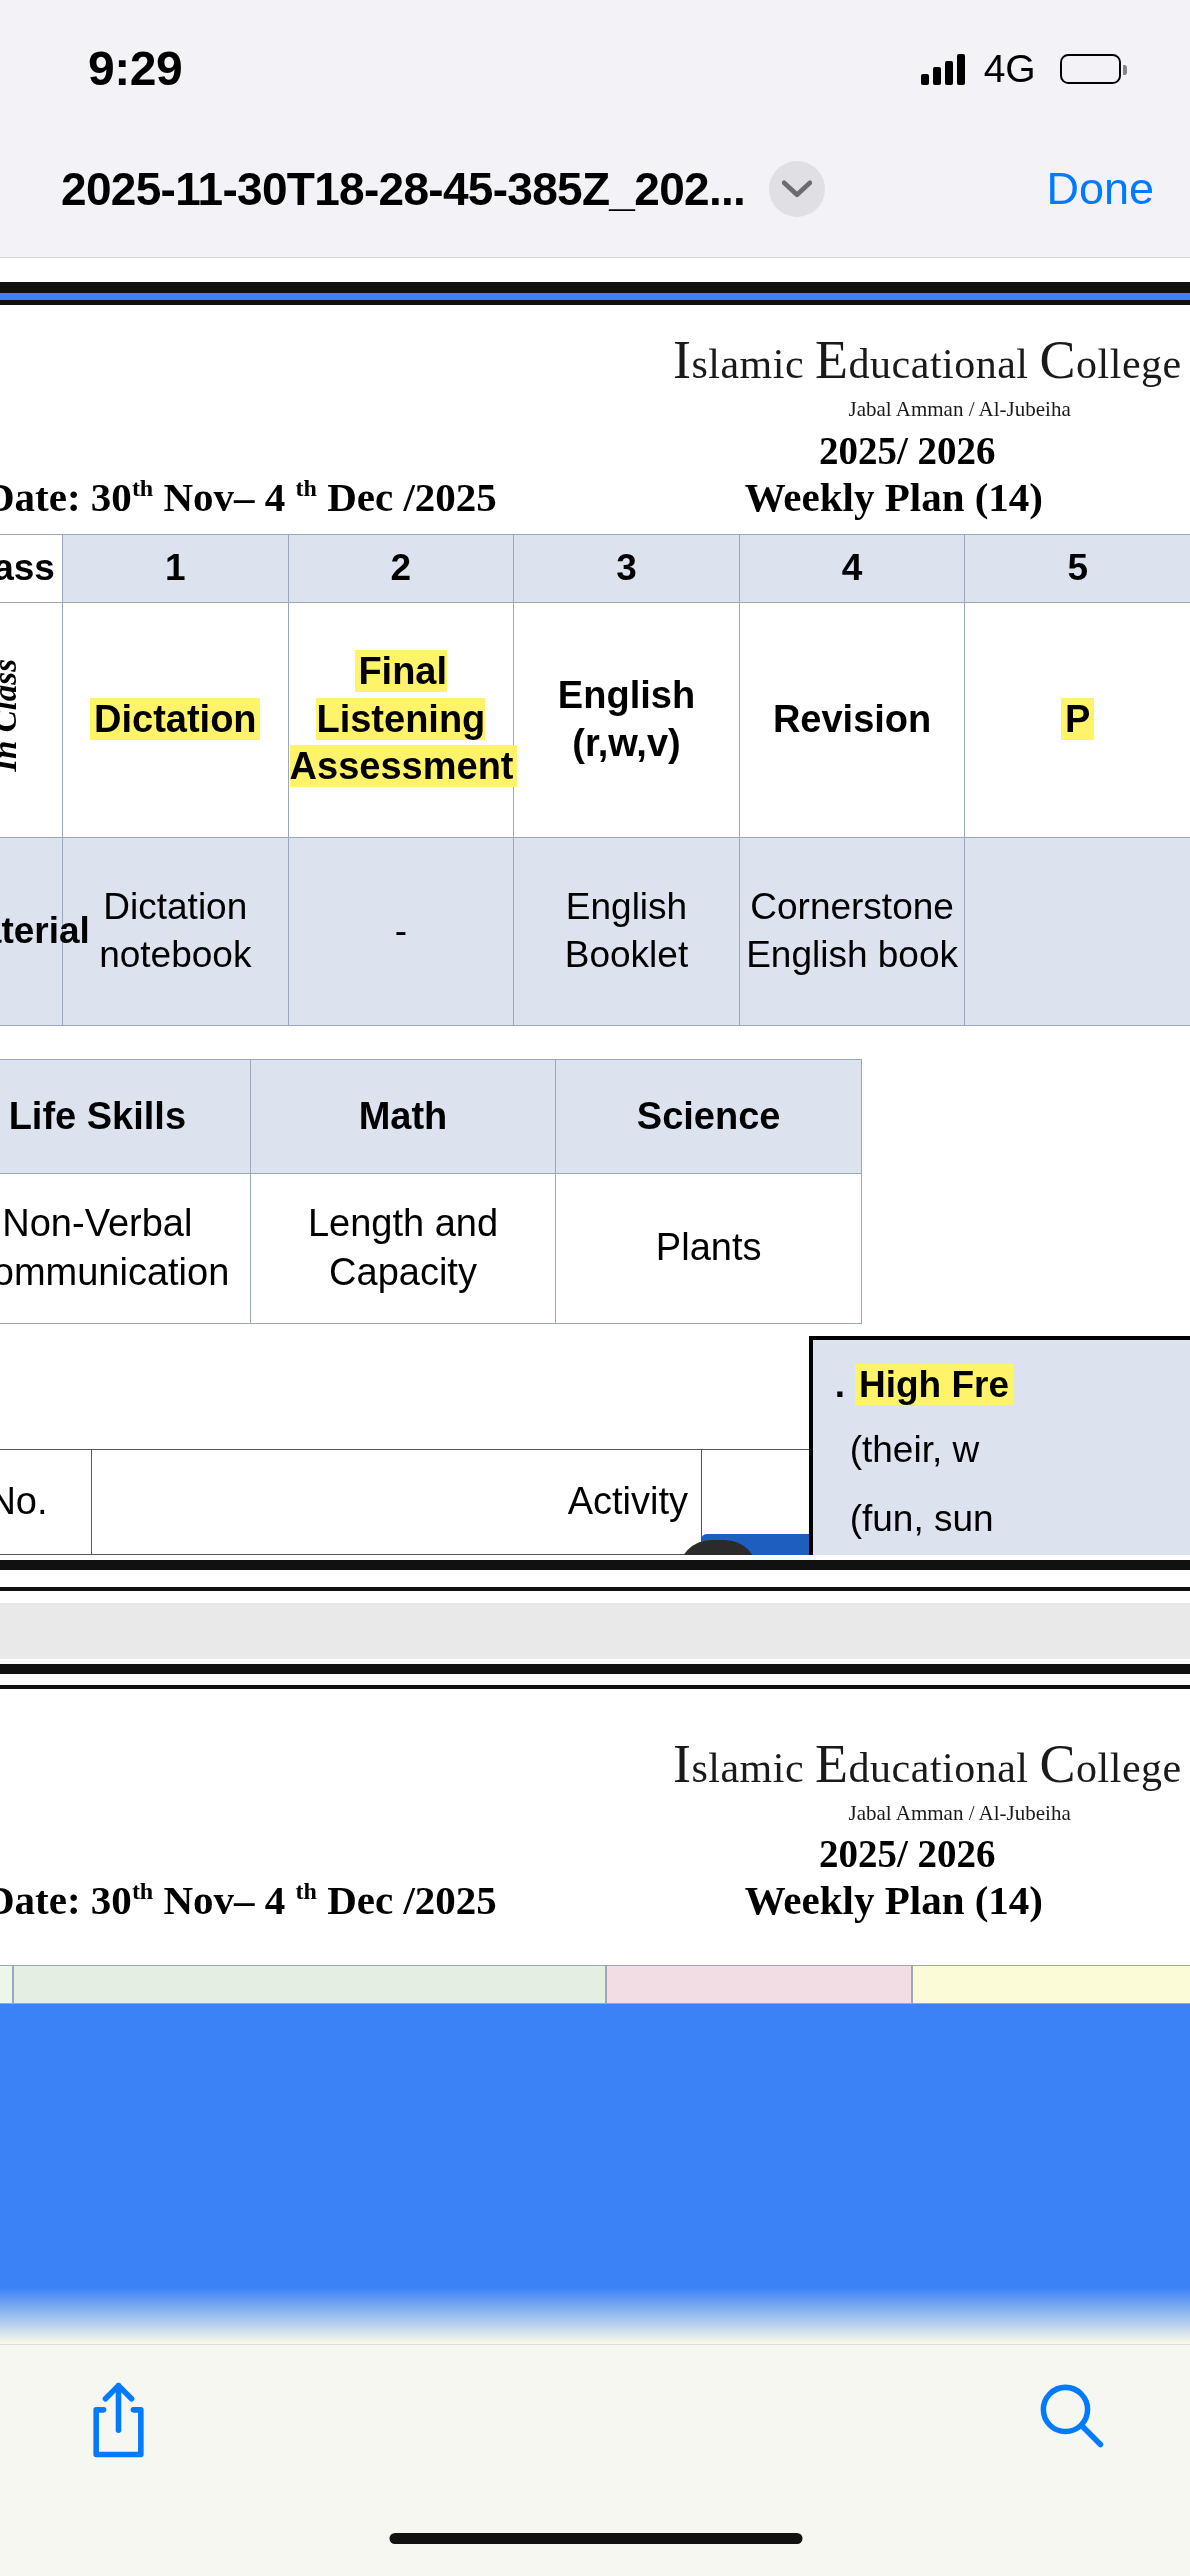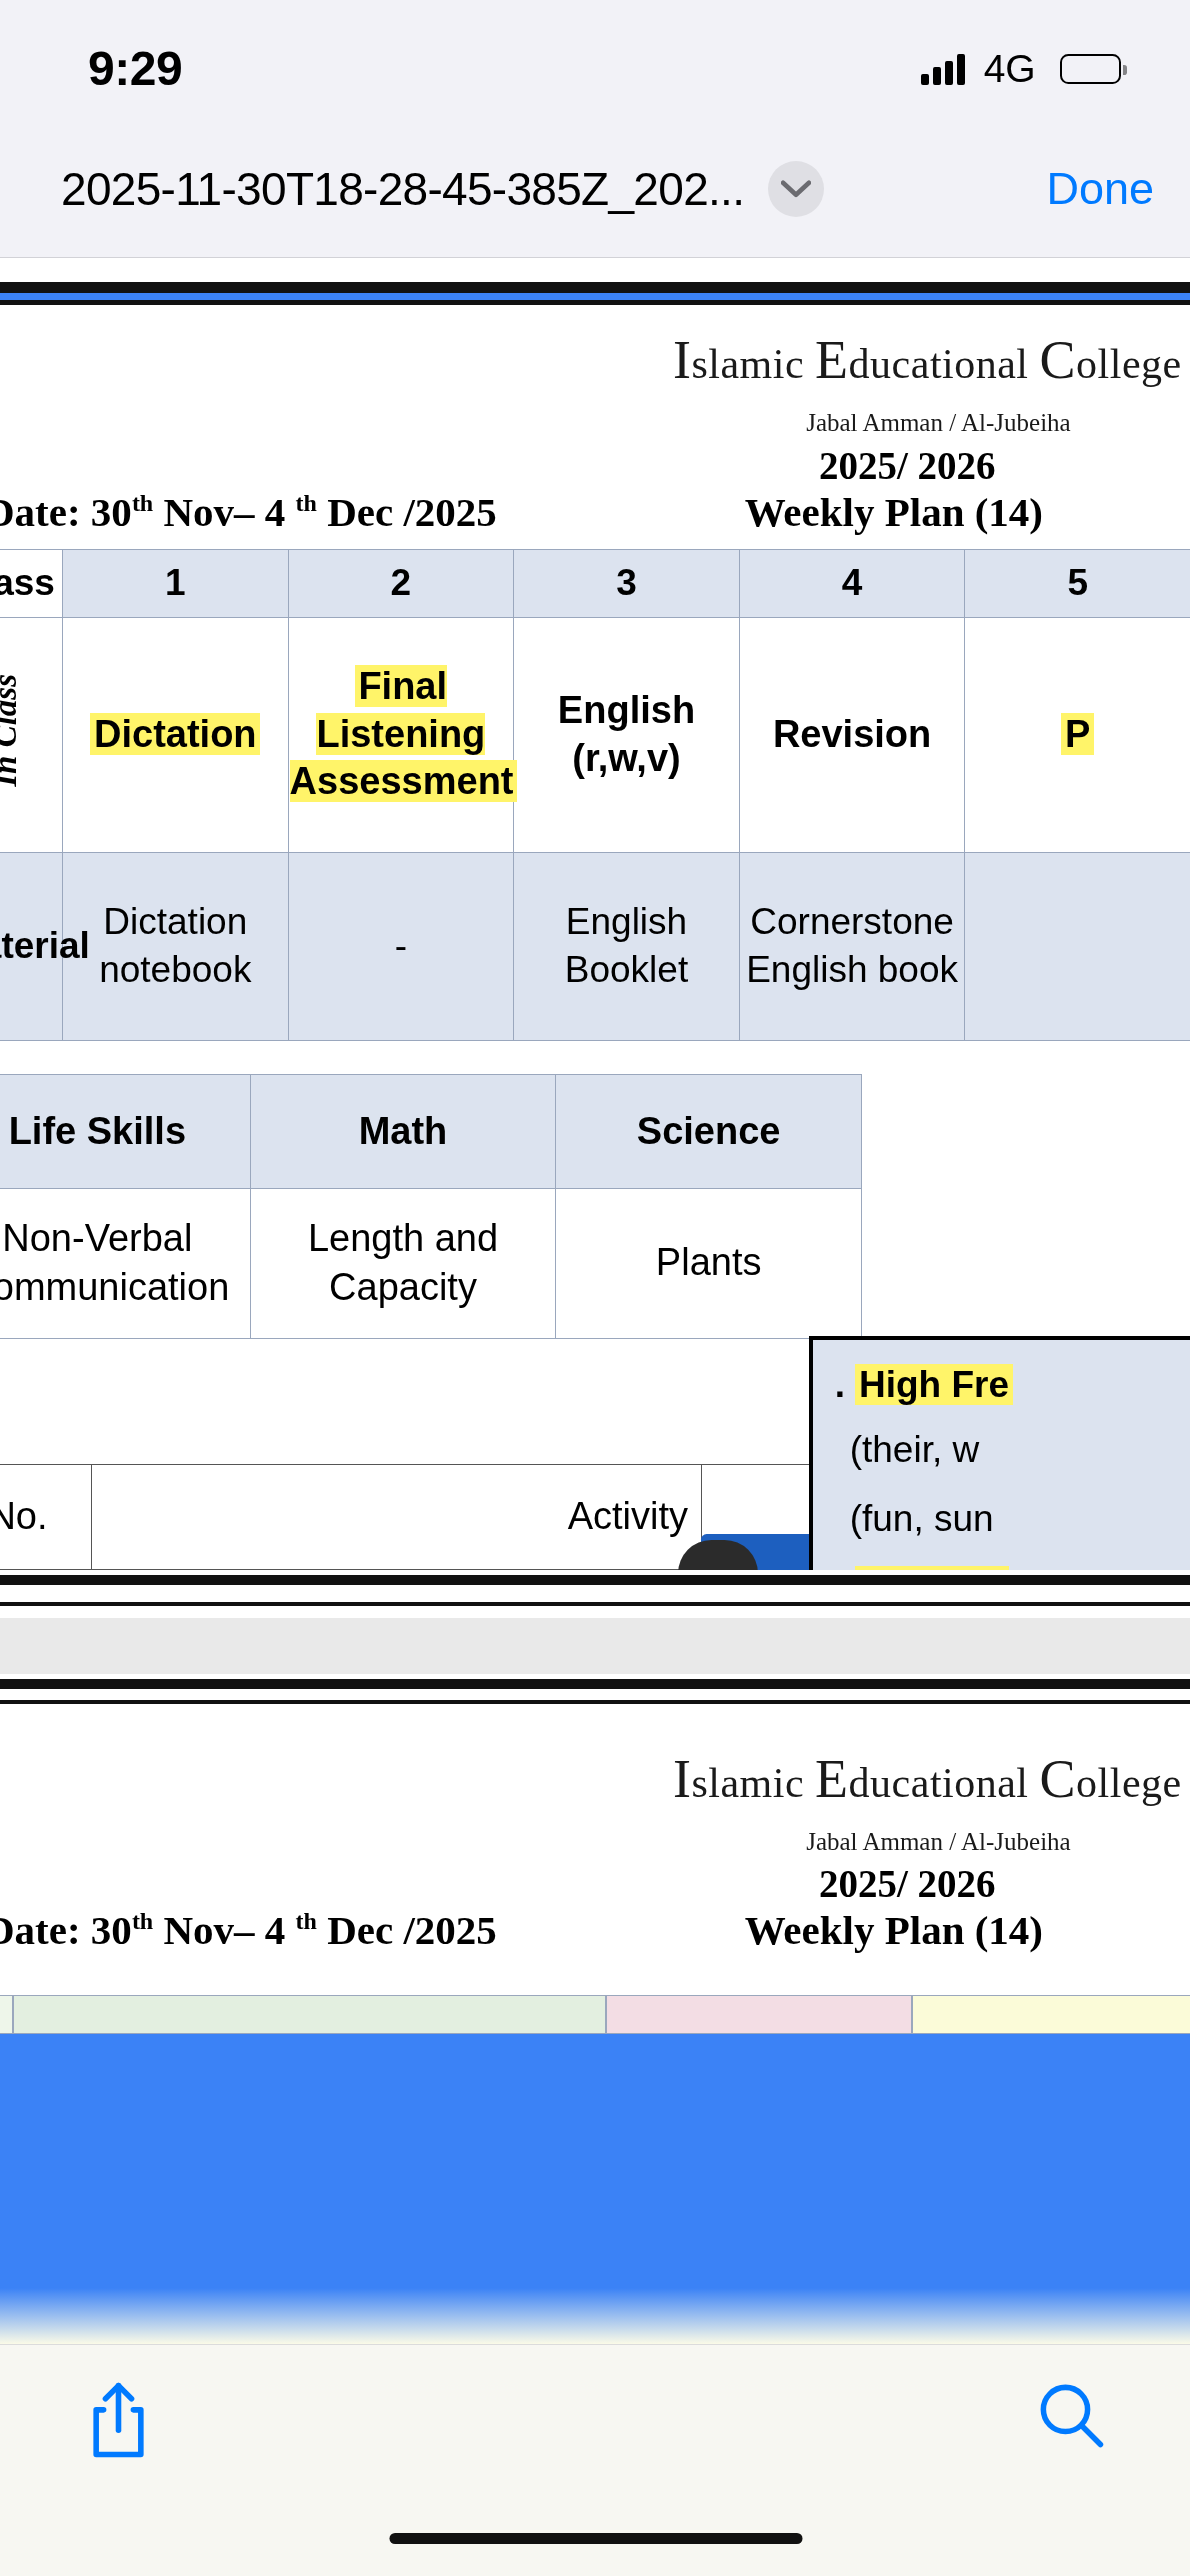--- a/index.html
+++ b/index.html
@@ -93,21 +93,21 @@
     height: 137px;
     background: #f2f2f7;
     border-bottom: 1.9px solid #d2d2d7;
     display: flex;
     align-items: center;
     padding: 0 37px 0 61px;
     box-sizing: border-box;
   }
   .doc-title {
     font-size: 46px;
-    font-weight: 400;
+    font-weight: 700;
     color: #000;
     letter-spacing: -0.7px;
     white-space: nowrap;
     overflow: hidden;
   }
   .chevron-btn {
     width: 56px;
     height: 56px;
     border-radius: 50%;
     background: #dfdfe4;
@@ -169,23 +169,23 @@
     font-size: 42px;
     color: #1a1a1a;
     letter-spacing: 0.5px;
     white-space: nowrap;
   }
   .school-name .cap {
     font-size: 54px;
   }
   .school-sub {
     font-family: "Liberation Serif", serif;
-    font-size: 25px;
+    font-size: 21px;
     color: #1a1a1a;
-    margin-top: 18px;
+    margin-top: 6px;
     margin-right: 111px;
   }
   .year {
     font-family: "Liberation Serif", serif;
     font-size: 39px;
     font-weight: bold;
     color: #000;
     margin-top: 5.6px;
     margin-right: 121px;
   }

